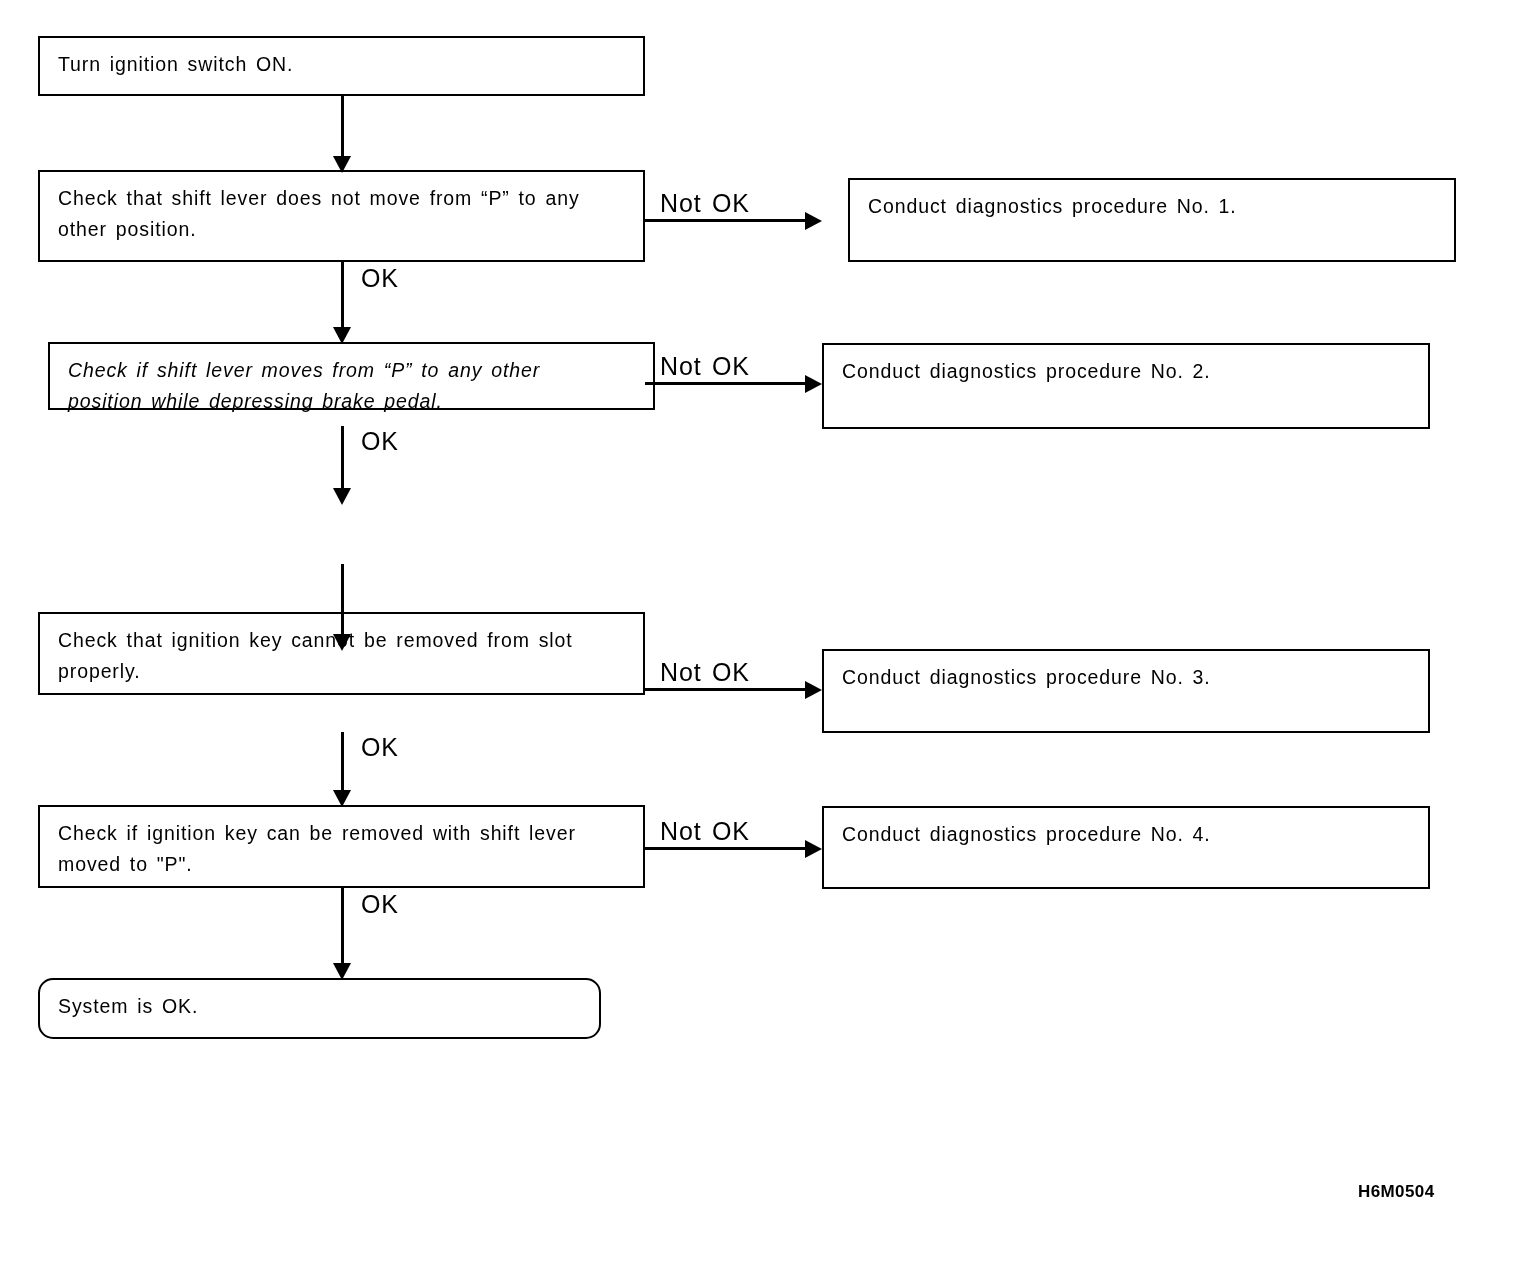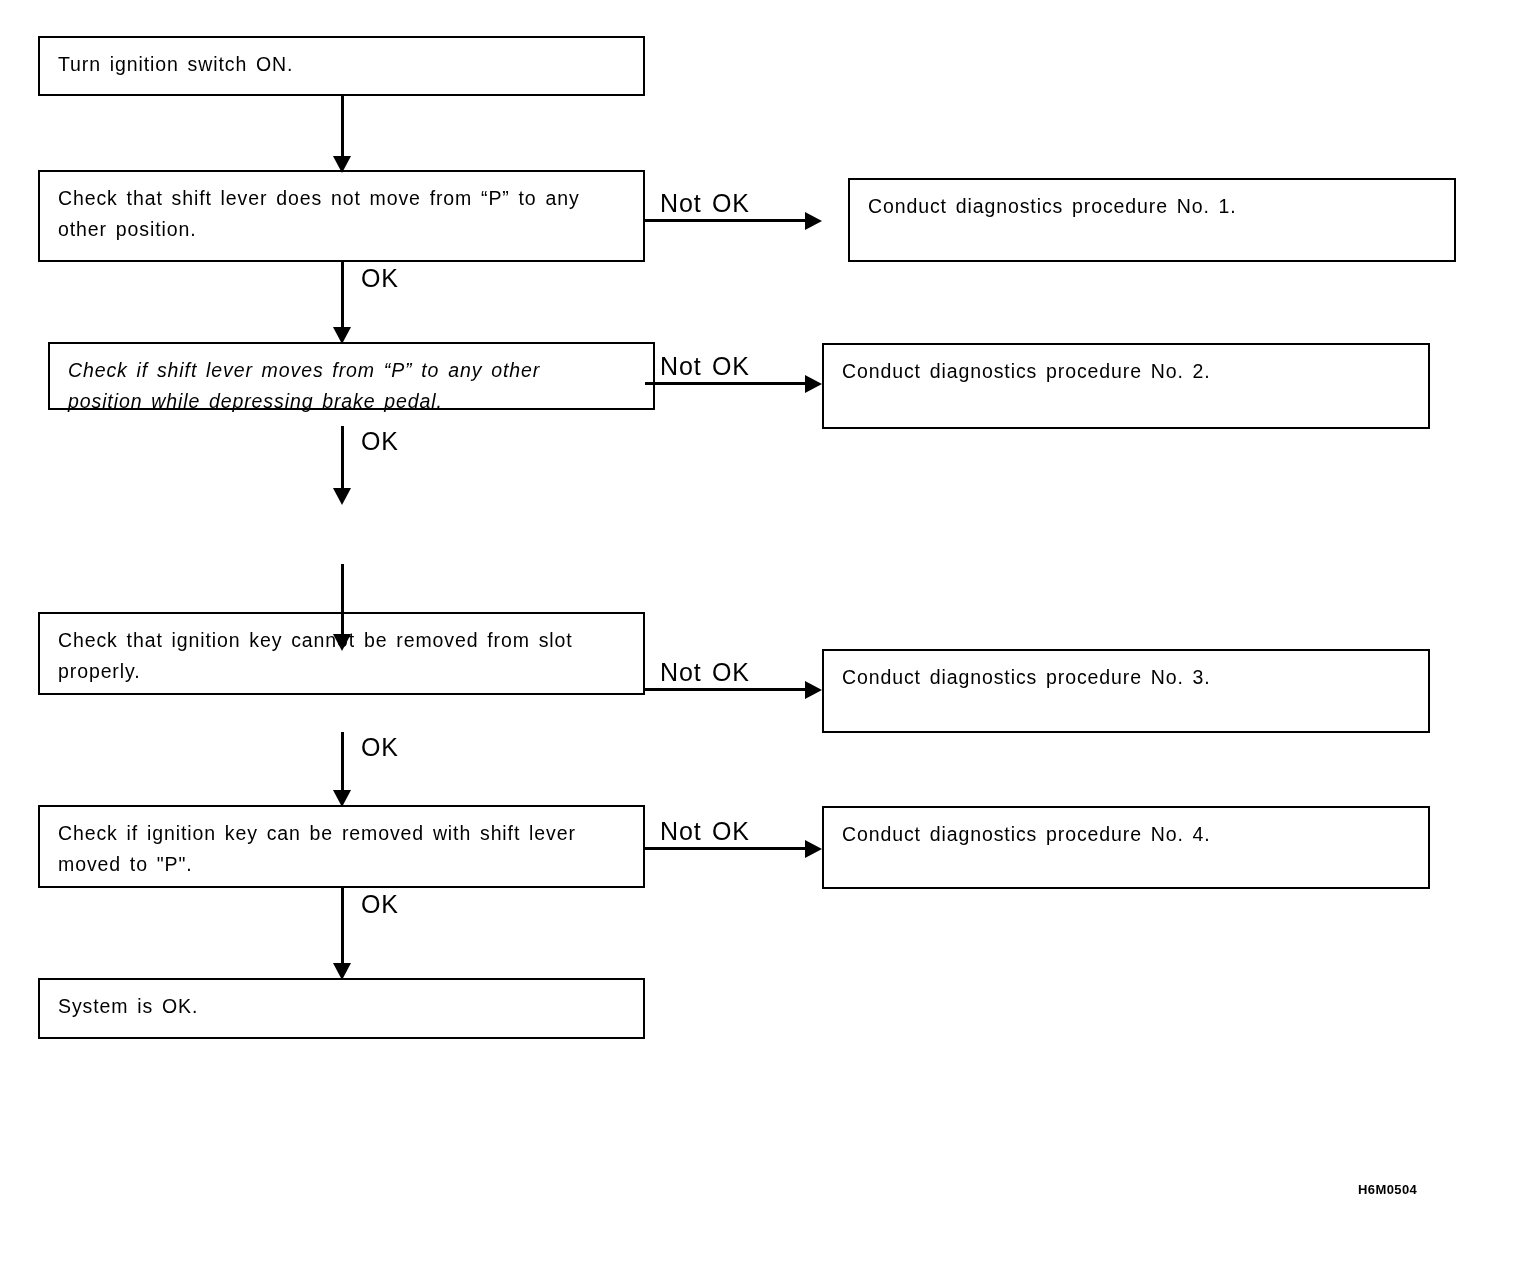--- a/index.html
+++ b/index.html
@@ -75,21 +75,21 @@
     line-height: 22px;
     letter-spacing: 0.9px;
     word-spacing: 2.5px;
     color: #000000;
     white-space: nowrap;
   }
 
   
   .figure-code {
     position: absolute;
-    font-size: 13px;
+    font-size: 17px;
     font-weight: bold;
     letter-spacing: 0.4px;
     color: #000000;
     white-space: nowrap;
   }
 </style>
 </head>
 <body>
 
 <div id="canvas">
@@ -112,21 +112,21 @@
   <div class="node" style="left:38px; top:612px; width:607px; height:83px;">
     <div class="node-text">Check that ignition key cannot be removed from slot
 properly.</div>
   </div>
 
   <div class="node" style="left:38px; top:805px; width:607px; height:83px;">
     <div class="node-text">Check if ignition key can be removed with shift lever
 moved to "P".</div>
   </div>
 
-  <div class="node" style="left:38px; top:978px; width:607px; height:61px;">
+  <div class="node" style="left:38px; top:978px; width:563px; height:61px;border-radius:15px;">
     <div class="node-text">System is OK.</div>
   </div>
 
   <div class="node" style="left:822px; top:178px; width:608px; height:84px;margin-left:26px;">
     <div class="node-text">Conduct diagnostics procedure No. 1.</div>
   </div>
 
   <div class="node" style="left:822px; top:343px; width:608px; height:86px;">
     <div class="node-text">Conduct diagnostics procedure No. 2.</div>
   </div>

